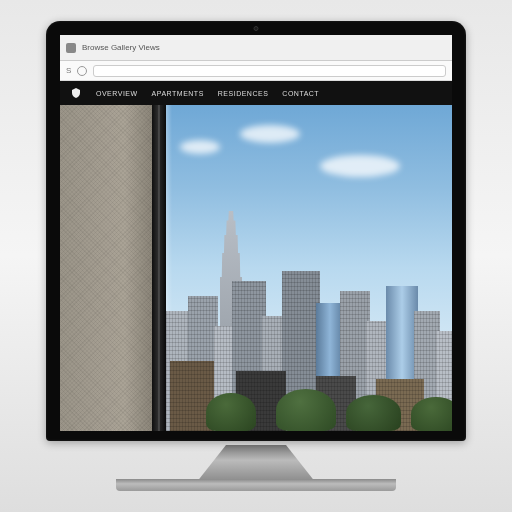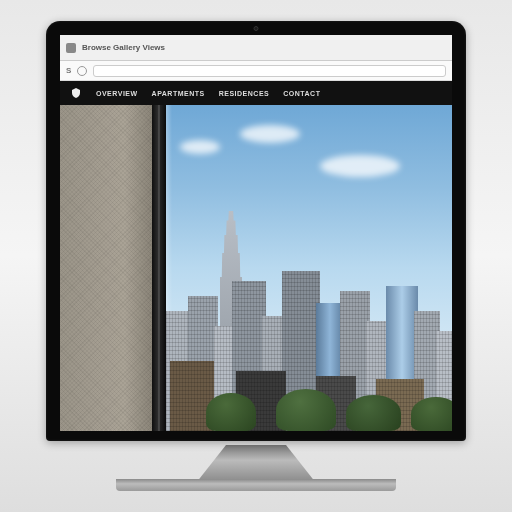--- a/index.html
+++ b/index.html
@@ -40,21 +40,20 @@
     border-radius: 50%;
     border: 1px solid #333;
   }
   .screen {
     width: 100%;
     height: 100%;
     background: #14532d;
     overflow: hidden;
     display: flex;
     flex-direction: column;
-    font-weight: bold;
   }
   .browser-chrome {
     height: 26px;
     background: #f0f0f0;
     border-bottom: 1px solid #ccc;
     display: flex;
     align-items: center;
     padding: 0 6px;
     gap: 6px;
     font-size: 8px;

